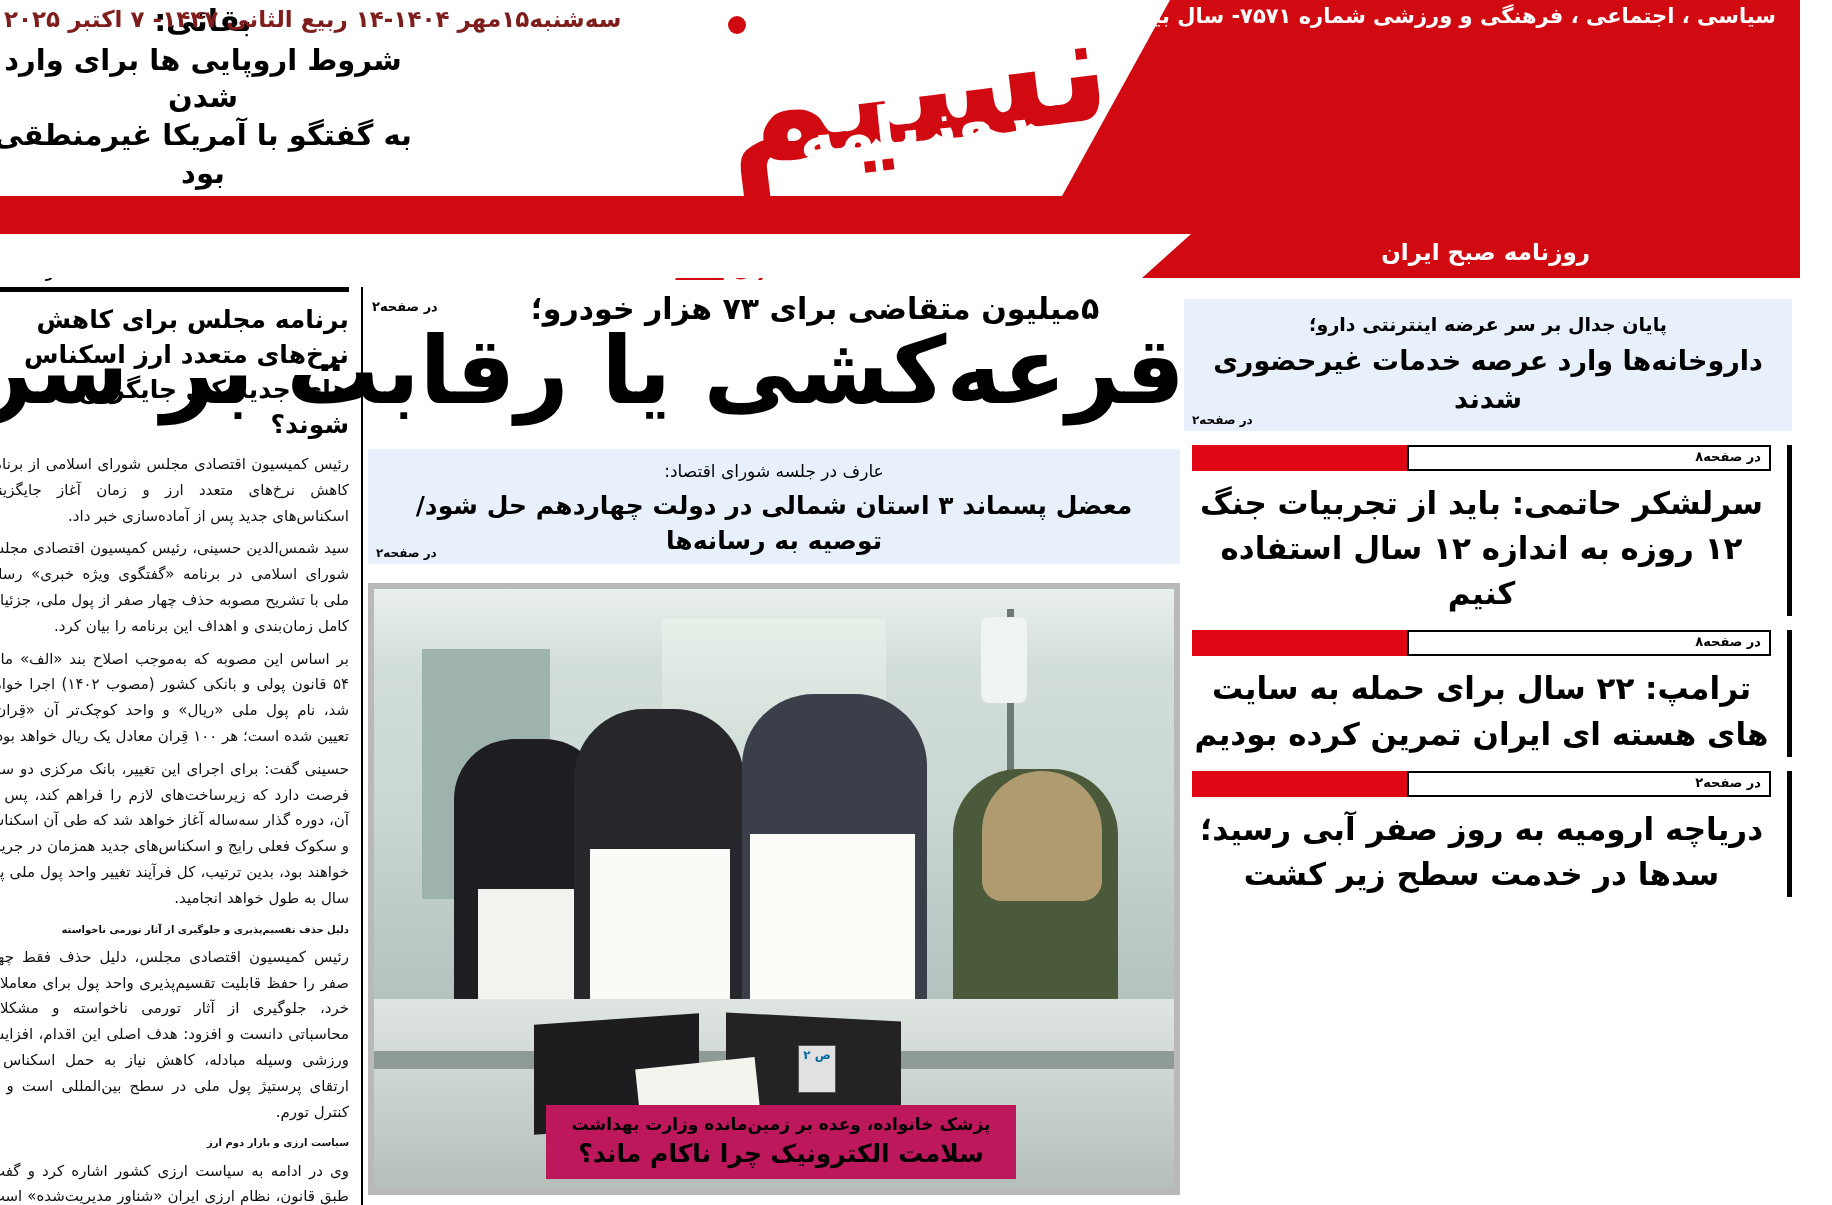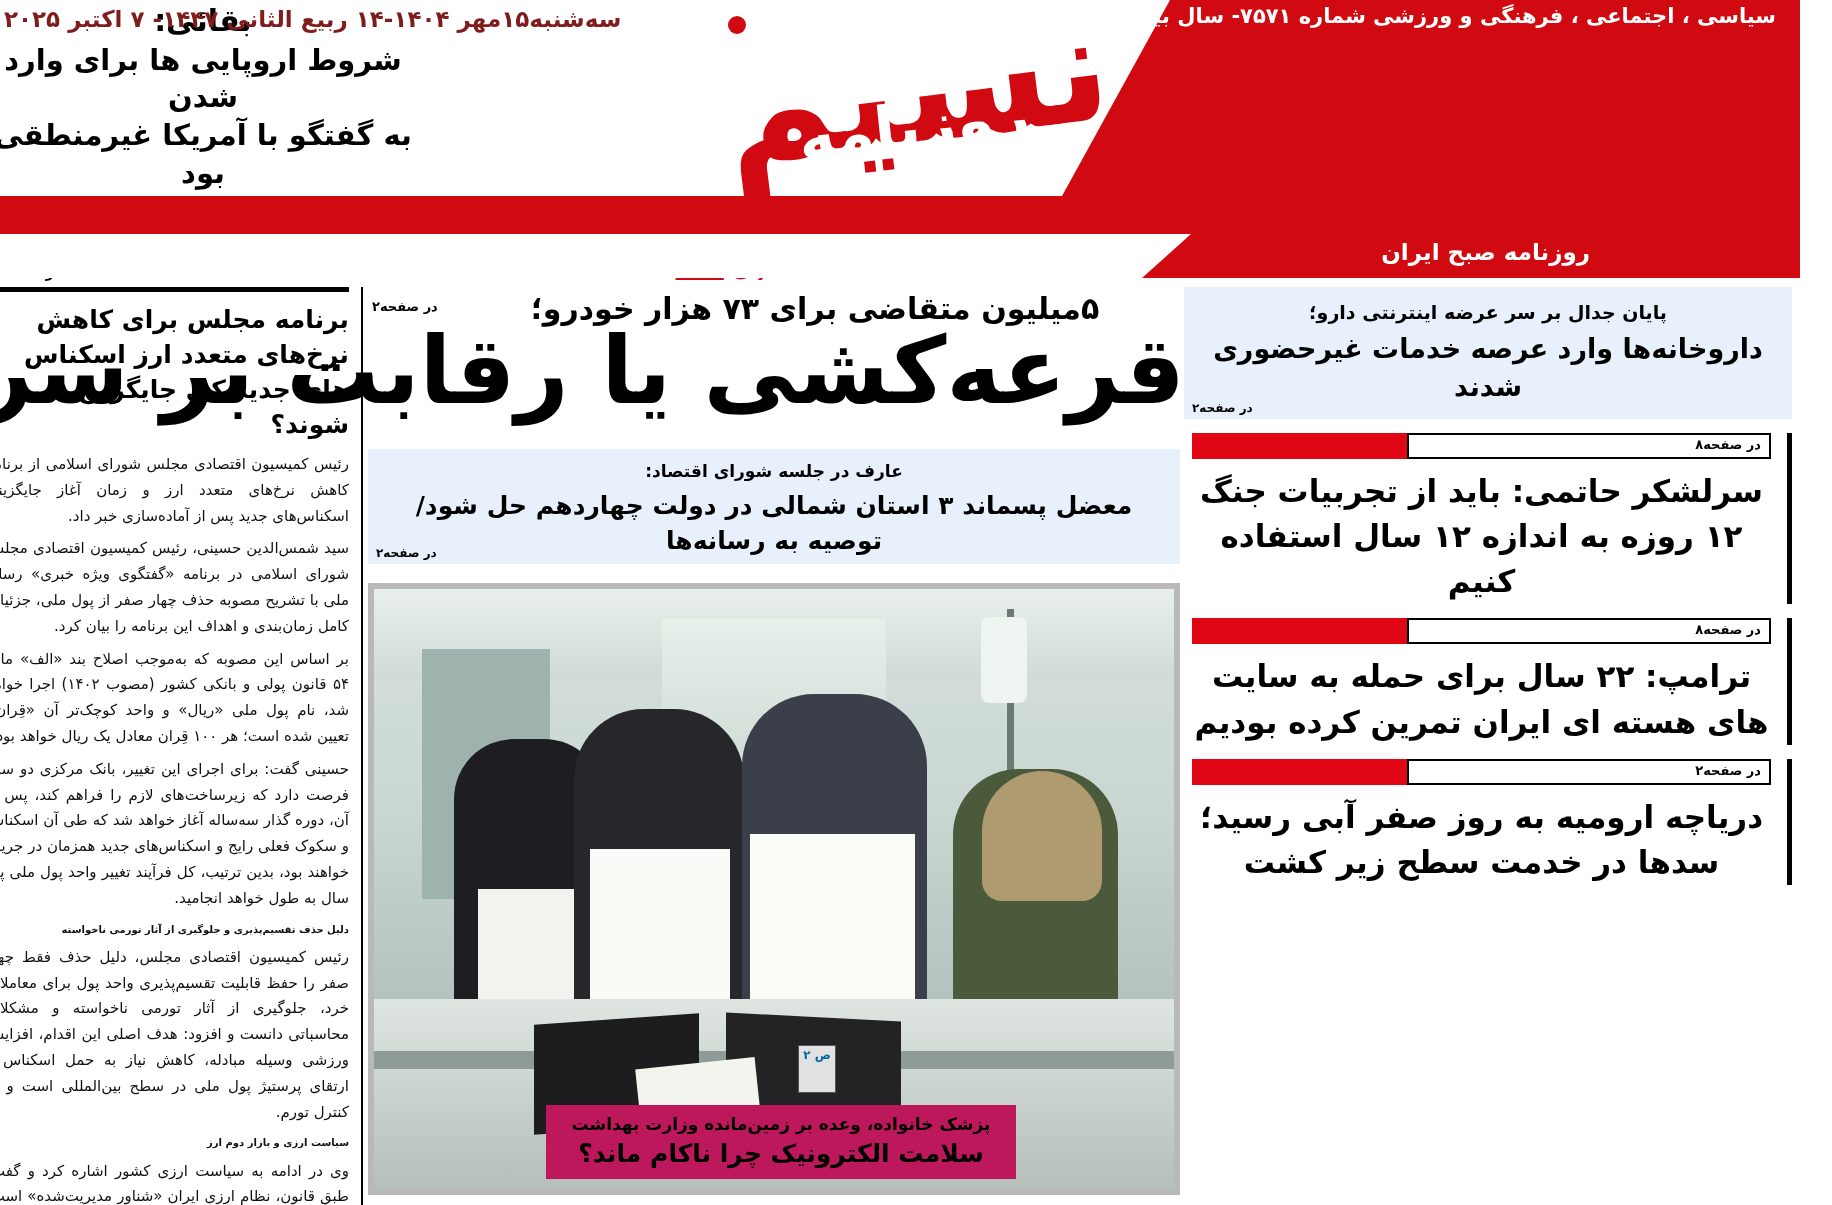--- a/index.html
+++ b/index.html
@@ -134,21 +134,21 @@
   .headline-main{
     position:absolute;right:-5px;top:34px;width:1230px;
     text-align:center;font-size:93px;font-weight:bold;line-height:1.08;
     letter-spacing:-2px;white-space:nowrap;
   }
   .sub-boxes{position:absolute;left:0;top:162px;width:812px;height:115px;display:flex;gap:10px;}
   .sub-box{
     background:#e8f1fb;flex:1;padding:12px 14px 10px;box-sizing:border-box;position:relative;
     text-align:center;
   }
-  .sub-box .sb-kick{font-size:17px;font-weight:bold;margin-bottom:7px;}
+  .sub-box .sb-kick{font-size:17px;font-weight:normal;margin-bottom:7px;}
   .sub-box .sb-title{font-size:25px;font-weight:bold;line-height:1.4;}
   .sub-box .sb-page{position:absolute;left:8px;bottom:4px;font-size:12px;font-weight:bold;}
 
   .photo-frame{
     position:absolute;left:0;top:296px;width:812px;height:612px;
     border:6px solid #b9b9b9;box-sizing:border-box;overflow:hidden;background:#cfd8d8;
   }
   .photo-inner{position:absolute;inset:0;}
   .ph-wall{position:absolute;inset:0;background:linear-gradient(180deg,#d8e2df 0%,#c9d6d2 38%,#b9c8c4 60%,#9fb0ad 100%);}
   .ph-ceiling{position:absolute;left:0;top:0;width:100%;height:90px;background:linear-gradient(180deg,#e9efec,#cfdbd7);}
@@ -178,20 +178,21 @@
     background:#be185d;padding:9px 14px 11px;box-sizing:border-box;text-align:center;
   }
   .caption .c1{font-size:17px;font-weight:bold;margin-bottom:5px;}
   .caption .c2{font-size:25px;font-weight:bold;}
 
   
   .col-right{position:absolute;right:8px;top:0;width:608px;height:918px;}
   .rbox-top{
     background:#e8f1fb;padding:14px 18px 12px;box-sizing:border-box;text-align:center;position:relative;
     min-height:115px;
+    margin-top:12px;
   }
   .rbox-top .rb-kick{font-size:19px;font-weight:bold;margin-bottom:7px;}
   .rbox-top .rb-title{font-size:27px;font-weight:bold;line-height:1.42;}
   .rbox-top .rb-page{position:absolute;left:8px;bottom:4px;font-size:12px;font-weight:bold;}
 
   .r-item{position:relative;border-right:5px solid #000;padding:0 16px 0 8px;box-sizing:border-box;margin-top:14px;}
   .r-flag{display:flex;height:26px;align-items:stretch;margin-bottom:10px;}
   .r-flag .f-white{flex:1;border:2px solid #000;box-sizing:border-box;background:#fff;position:relative;}
   .r-flag .f-white span{position:absolute;right:8px;top:2px;font-size:13px;font-weight:bold;}
   .r-flag .f-red{width:215px;background:#e00613;}

